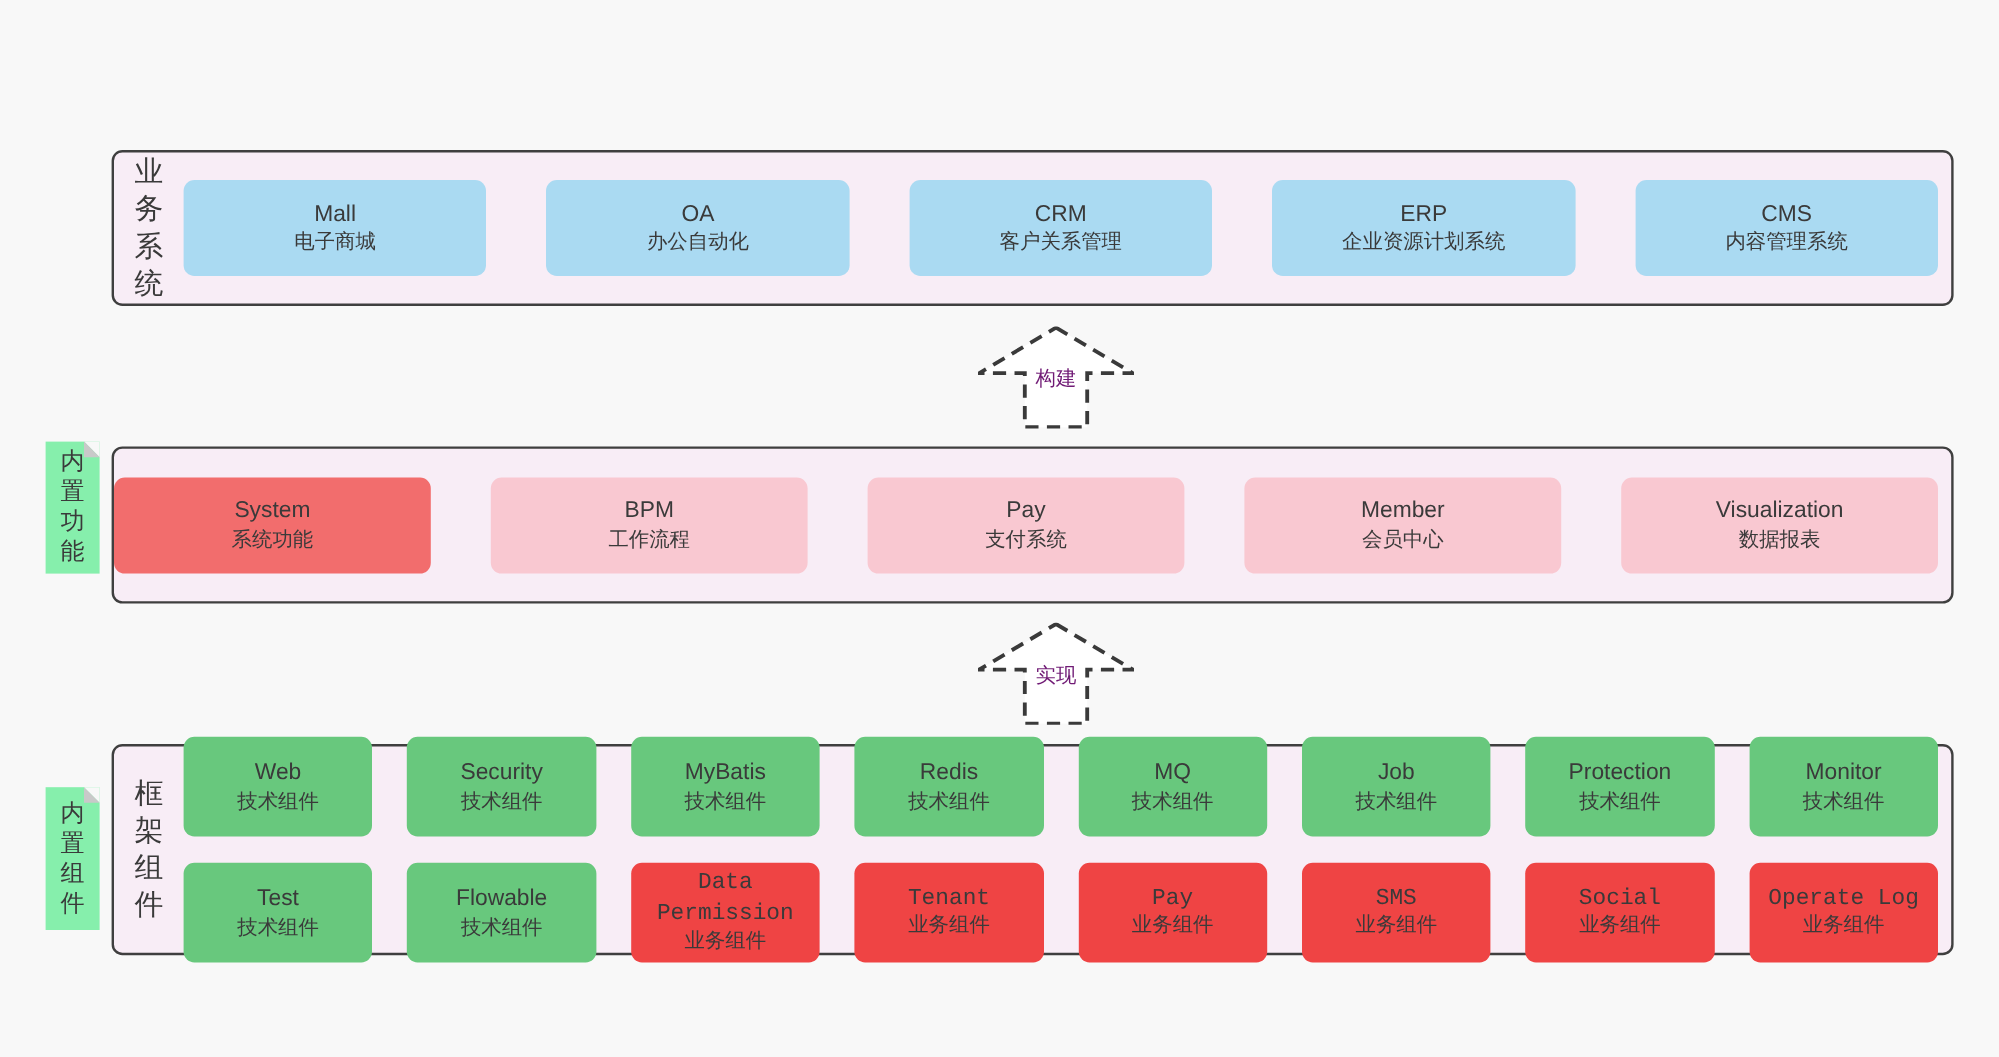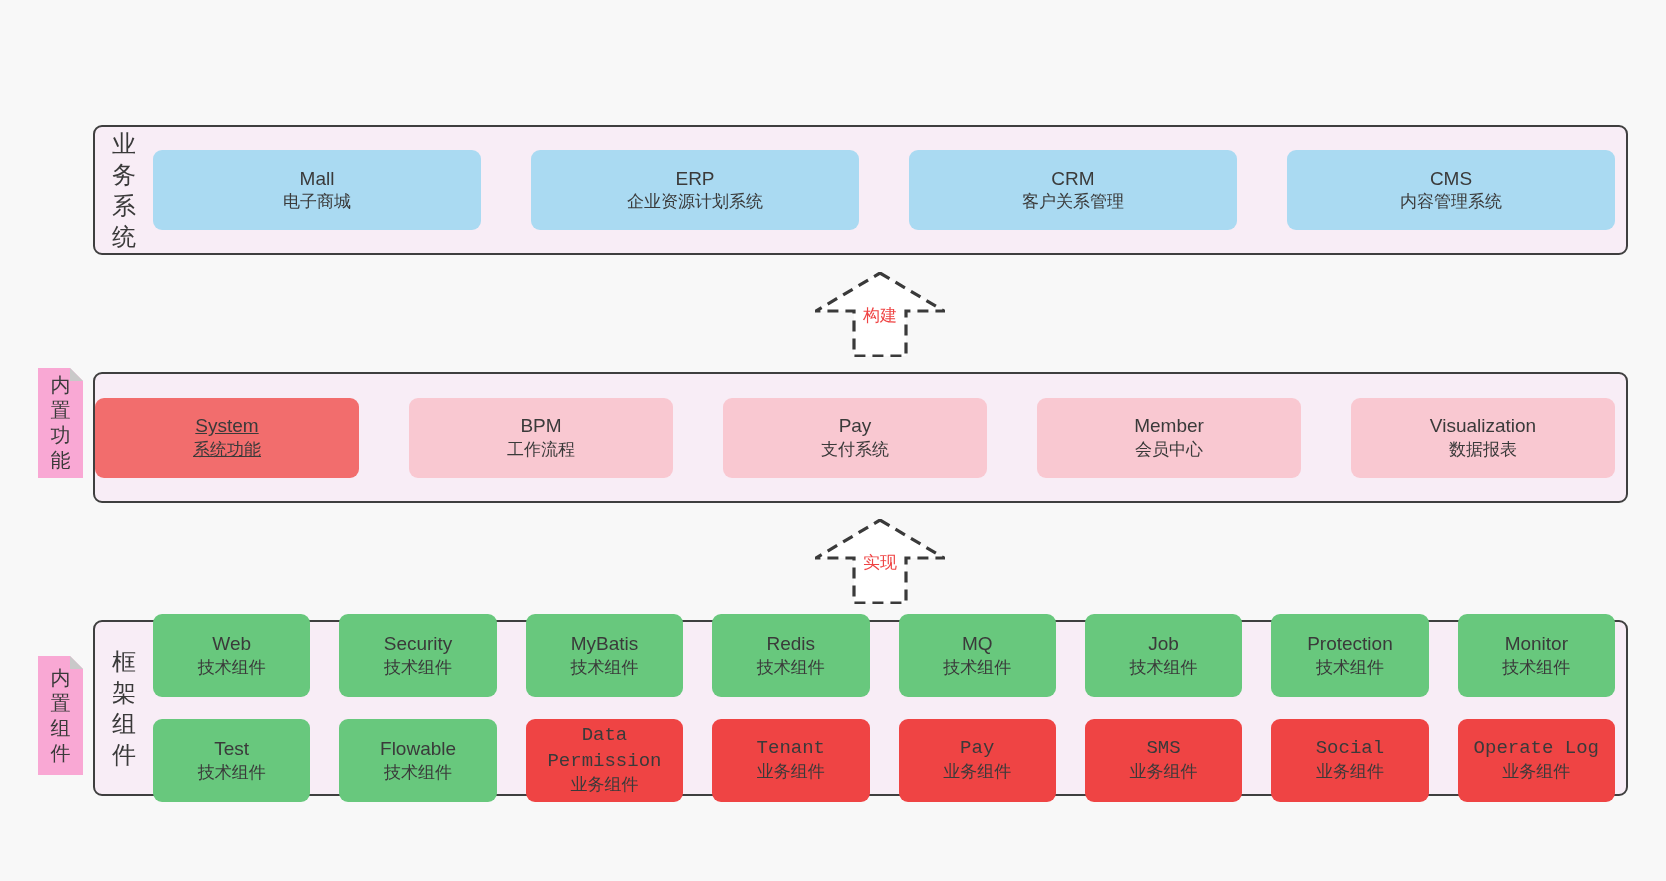--- a/index.html
+++ b/index.html
@@ -39,43 +39,43 @@
   .box {
     flex: 1; height: 80px;
     border-radius: 9px;
     display: flex; flex-direction: column;
     justify-content: center; align-items: center;
     text-align: center; padding: 2px 8px;
     box-sizing: border-box;
   }
   .box-row.r8 .box { height: 83px; }
   .c-blue   { background: #aadaf2; }
-  .c-red    { background: #f26d6d; text-decoration: underline; }
+  .c-red    { background: #f26d6d; }
   .c-pink   { background: #f9c8d1; }
   .c-green  { background: #68c87d; }
   .c-lgreen { background: #ef4444; font-family: Liberation Mono, monospace; }
   .box-name { font-size: 19px; line-height: 1.35; }
   .box-desc { font-size: 17px; line-height: 1.35; }
 
   
   .arrow { position: absolute; width: 130px; height: 85px; }
   #arrow-build     { left: 815px; top: 272px; }
   #arrow-implement { left: 815px; top: 519px; }
   .arrow svg { display: block; }
   .arrow-label {
     position: absolute; top: 32px; left: 50%;
     transform: translateX(-50%);
     background: #ffffff; padding: 0 3px;
-    font-size: 17px; white-space: nowrap; color: #ef4444;
+    font-size: 17px; white-space: nowrap; color: #701a75;
   }
 
   
   .note {
     position: absolute; left: 38px; width: 45px;
-    background: #f9a8d4;
+    background: #86efac;
     display: flex; align-items: center; justify-content: center;
   }
   #note-features   { top: 368px; height: 110px; }
   #note-components { top: 656px; height: 119px; }
   .note::before {
     content: ""; position: absolute; top: 0; right: 0;
     border-top: 13px solid #f8f8f8; border-left: 13px solid transparent;
   }
   .note::after {
     content: ""; position: absolute; top: 0; right: 0;
@@ -90,26 +90,30 @@
   <div class="label-col">
     <div class="v-label">业务系统</div>
   </div>
   <div class="rows">
     <div class="box-row gap-lg">
       <div class="box c-blue">
         <div class="box-name">Mall</div>
         <div class="box-desc">电子商城</div>
       </div>
       <div class="box c-blue">
+        <div class="box-name">OA</div>
+        <div class="box-desc">办公自动化</div>
+      </div>
+      <div class="box c-blue">
+        <div class="box-name">CRM</div>
+        <div class="box-desc">客户关系管理</div>
+      </div>
+      <div class="box c-blue">
         <div class="box-name">ERP</div>
         <div class="box-desc">企业资源计划系统</div>
-      </div>
-      <div class="box c-blue">
-        <div class="box-name">CRM</div>
-        <div class="box-desc">客户关系管理</div>
       </div>
       <div class="box c-blue">
         <div class="box-name">CMS</div>
         <div class="box-desc">内容管理系统</div>
       </div>
     </div>
   </div>
 </section>
 
 <div class="arrow" id="arrow-build">

